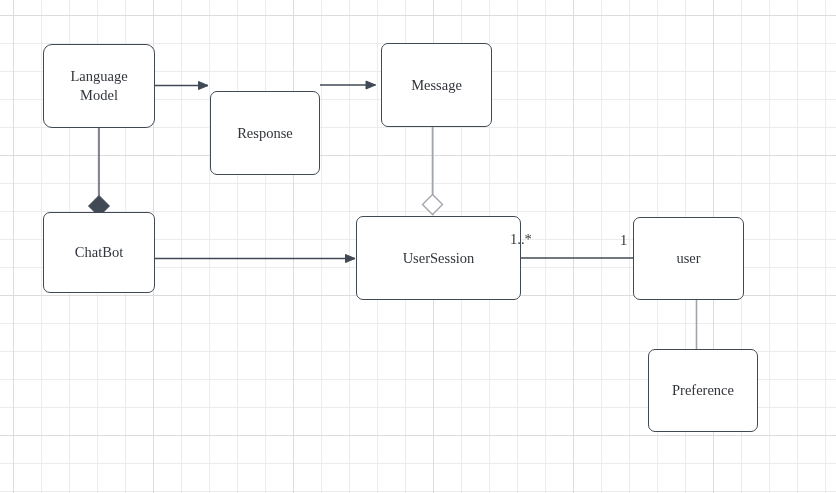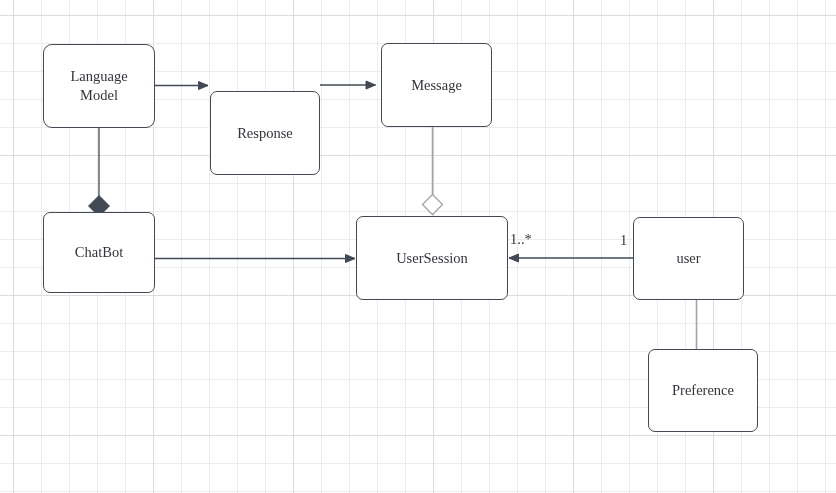--- a/index.html
+++ b/index.html
@@ -119,21 +119,21 @@
   </div>
 
   <div class="node" style="left:381px; top:43px;  width:111px; height:84px;">
     <span class="label">Message</span>
   </div>
 
   <div class="node" style="left:43px;  top:212px; width:112px; height:81px;">
     <span class="label">ChatBot</span>
   </div>
 
-  <div class="node" style="left:356px; top:216px; width:152px; height:84px;">
+  <div class="node" style="left:356px; top:216px; width:165px; height:84px;">
     <span class="label">UserSession</span>
   </div>
 
   <div class="node" style="left:633px; top:217px; width:111px; height:83px;">
     <span class="label">user</span>
   </div>
 
   <div class="node" style="left:648px; top:349px; width:110px; height:83px;font-family:Liberation Serif, serif;">
     <span class="label">Preference</span>
   </div>

